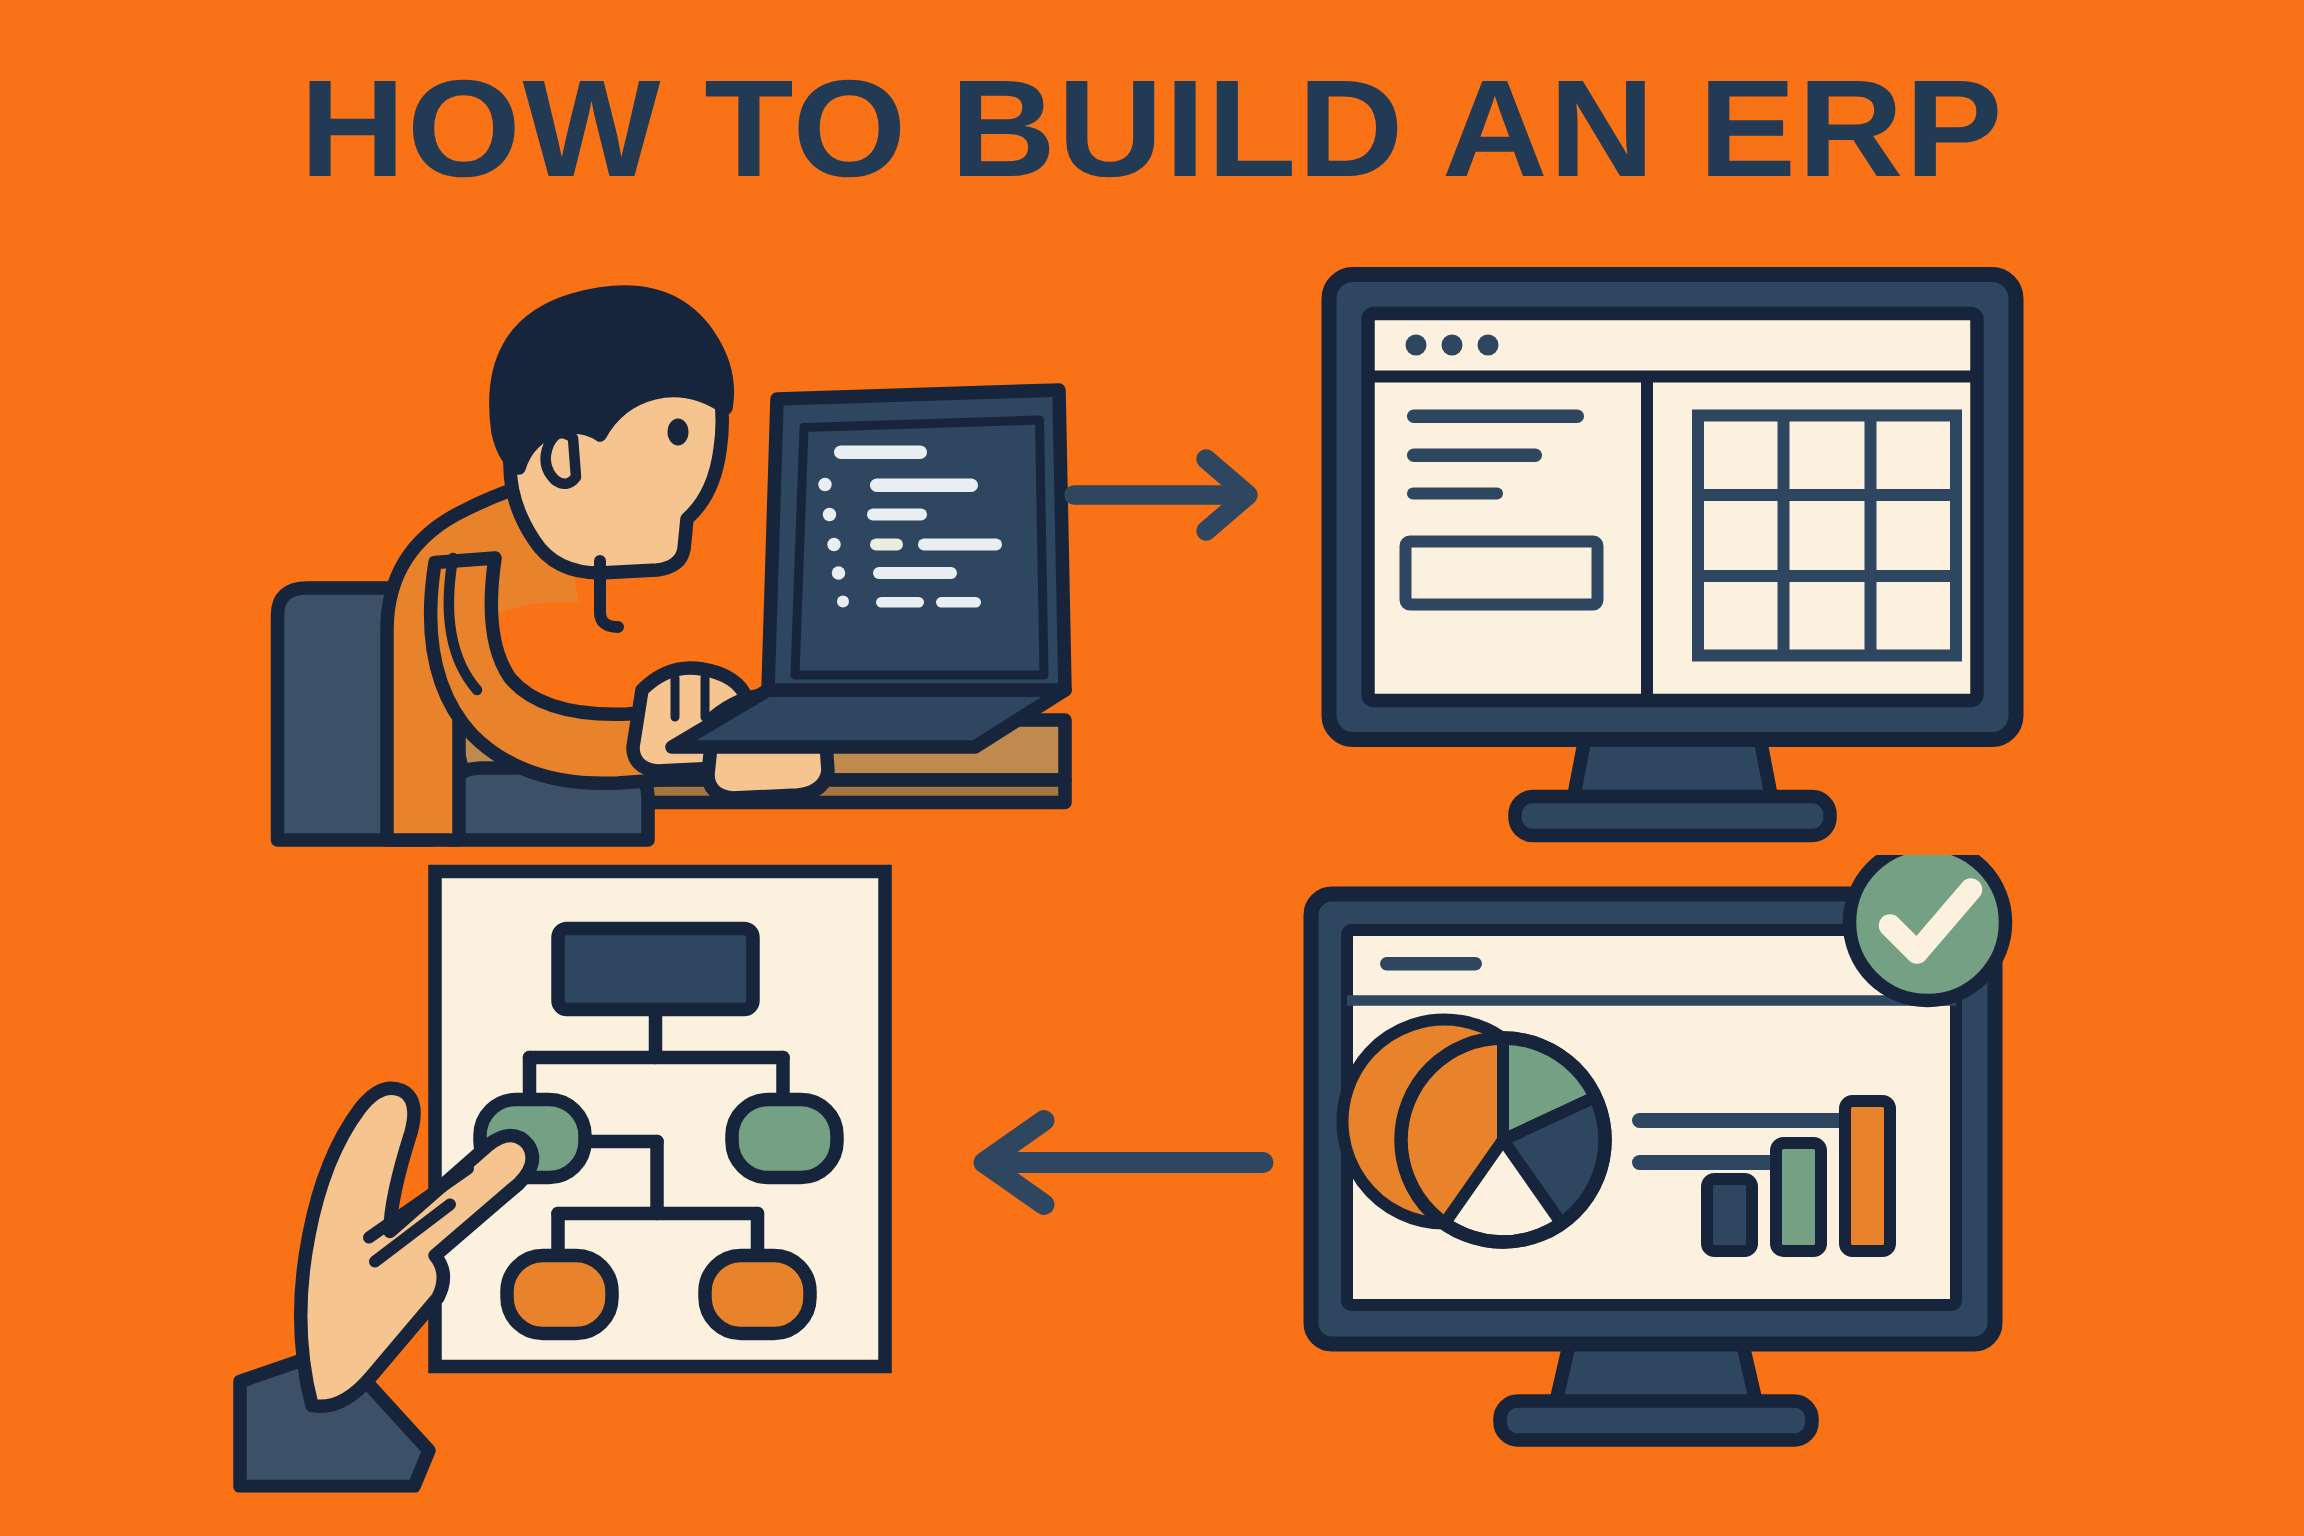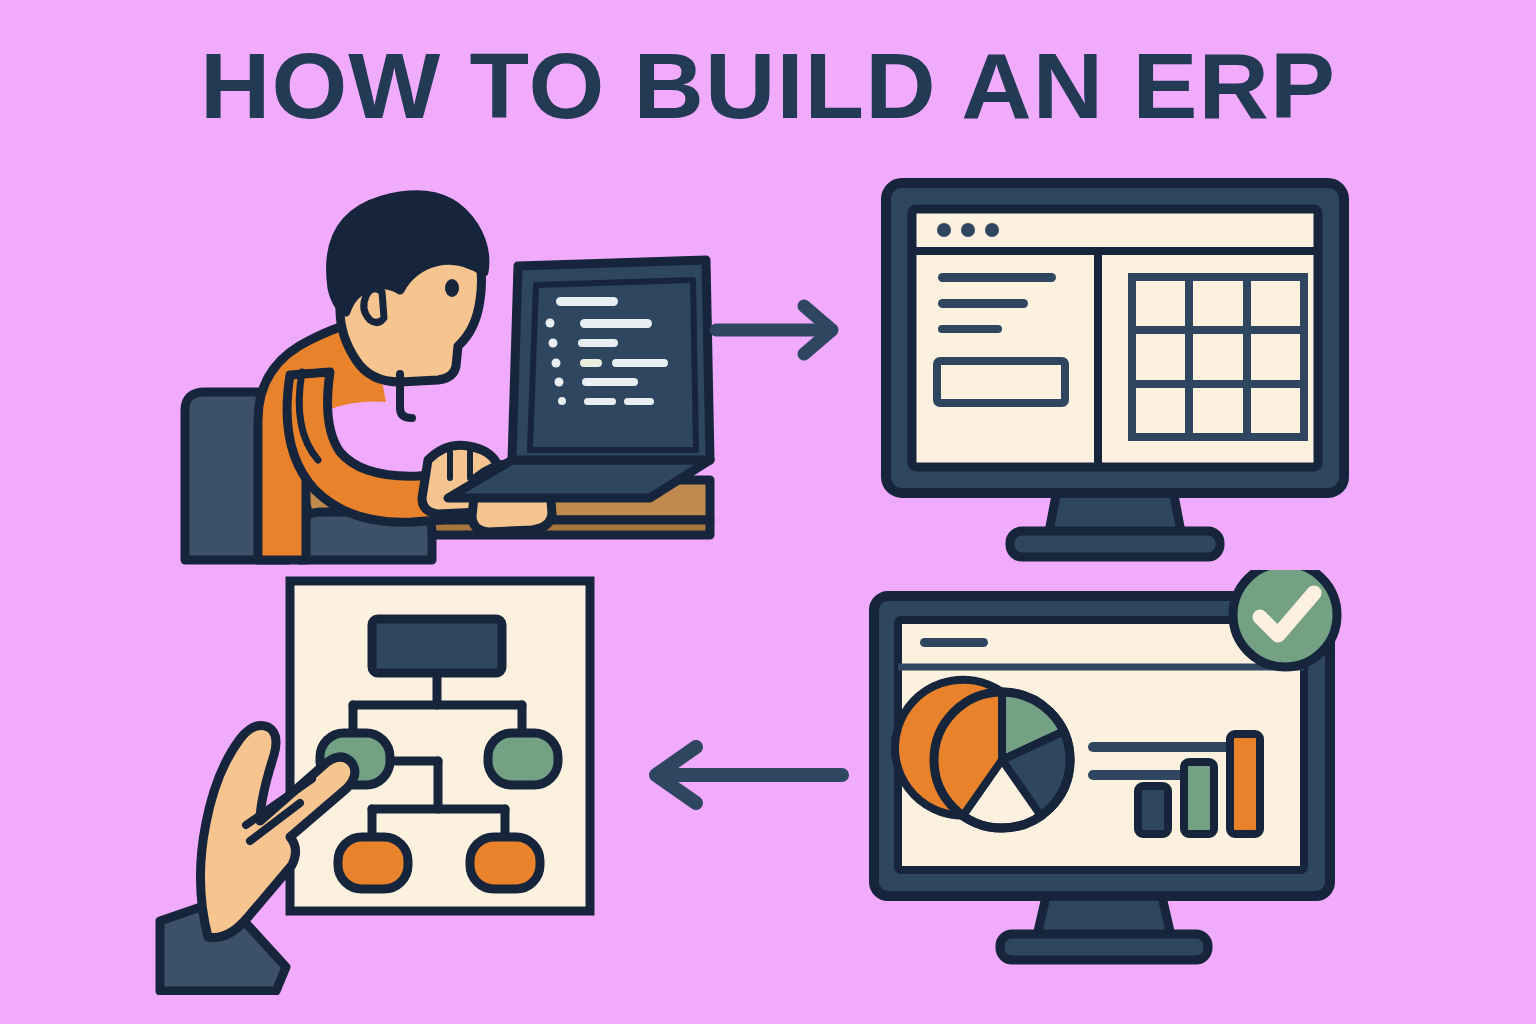--- a/index.html
+++ b/index.html
@@ -8,21 +8,21 @@
     padding: 0;
     background: #FDF0DE;
   }
   body {
     font-family: "Liberation Sans", sans-serif;
   }
   #canvas {
     position: relative;
     width: 1536px;
     height: 1024px;
-    background: #f0abfc;
+    background: #f97316;
     overflow: hidden;
   }
   #title {
     position: absolute;
     left: 0;
     top: 38px;
     width: 1536px;
     text-align: center;
     font-family: "Liberation Sans", sans-serif;
     font-weight: bold;

